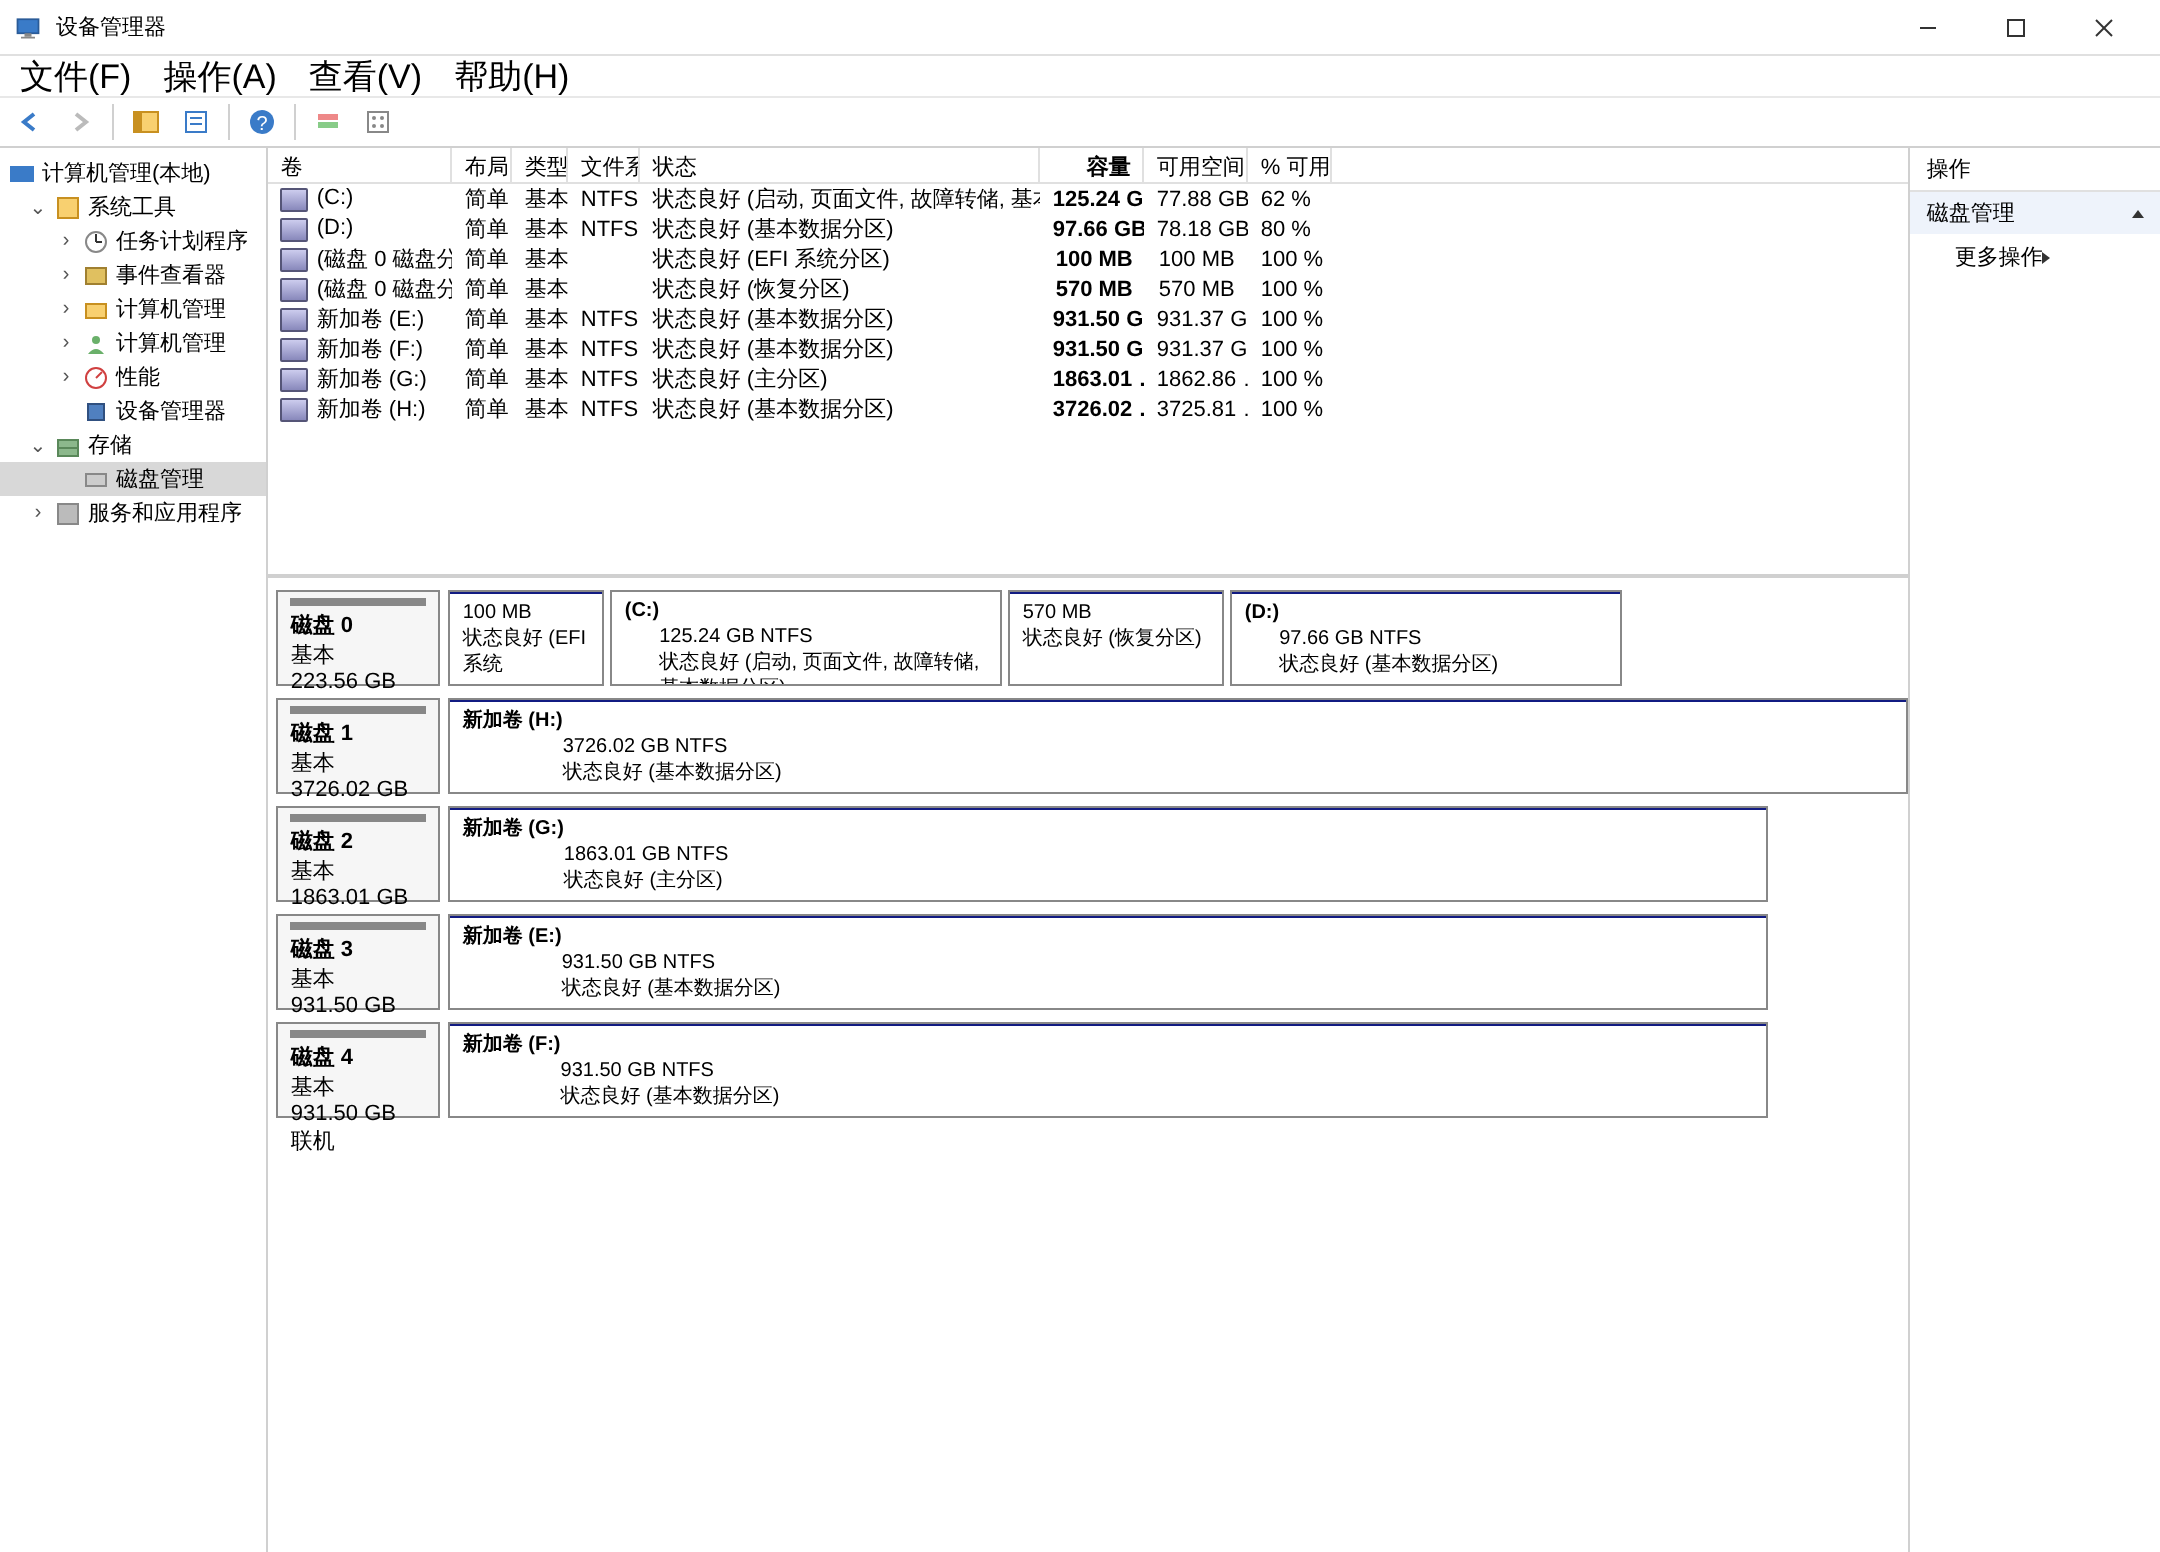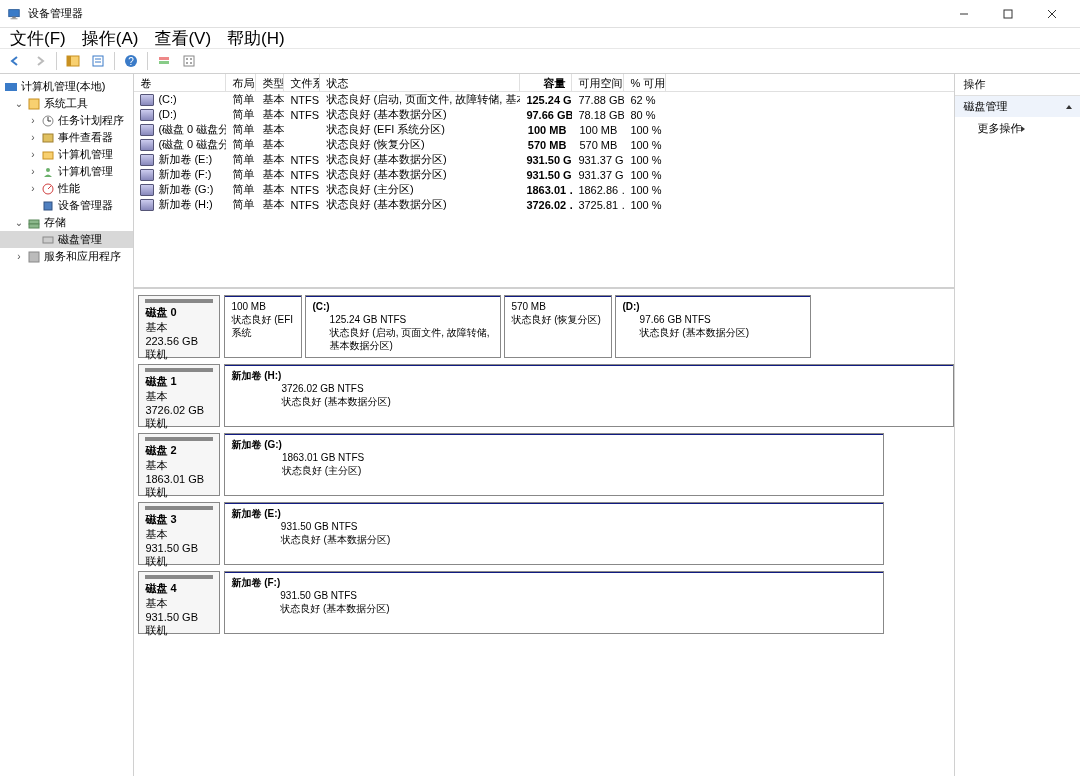--- a/index.html
+++ b/index.html
@@ -30,21 +30,21 @@
 .c-vol { width: 92px; }
 .c-lay { width: 30px; }
 .c-typ { width: 28px; }
 .c-fs  { width: 36px; }
 .c-st  { width: 200px; }
 .c-cap { width: 52px; text-align: right; font-weight: bold; }
 .c-free{ width: 52px; text-align: center; }
 .c-pct { width: 42px; text-align: left; }
 .volicon { width: 14px; height: 12px; display: inline-block; background: linear-gradient(#cce,#88b); border: 1px solid #557; border-radius: 1px; margin-right: 4px; vertical-align: middle; }
 .disks { flex: 1; overflow: auto; padding: 0; }
-.disk-row { display: flex; margin: 6px 0 0 4px; height: 63px; }
+.disk-row { display: flex; margin: 6px 0 0 4px; height: 48px; }
 .disk-hdr { width: 82px; border: 1px solid #888; background: #f6f6f6; padding: 3px 6px; }
 .disk-hdr .bar { height: 4px; background: #888; margin-bottom: 2px; }
 .disk-hdr b { font-weight: bold; }
 .parts { flex: 1; display: flex; gap: 3px; margin-left: 4px; }
 .part { border: 1px solid #888; display: flex; flex-direction: column; overflow: hidden; }
 .part .head { height: 12px; background: #111b82; }
 .part .body { padding: 3px 6px; font-size: 10px; line-height: 13px; }
 .part .body b { font-weight: bold; }
 .legend { height: 18px; padding: 2px 8px; display: flex; align-items: center; gap: 6px; font-size: 10px; border-top: 1px solid #e0e0e0; }
 .sw { width: 10px; height: 10px; border: 1px solid #000; display: inline-block; }

